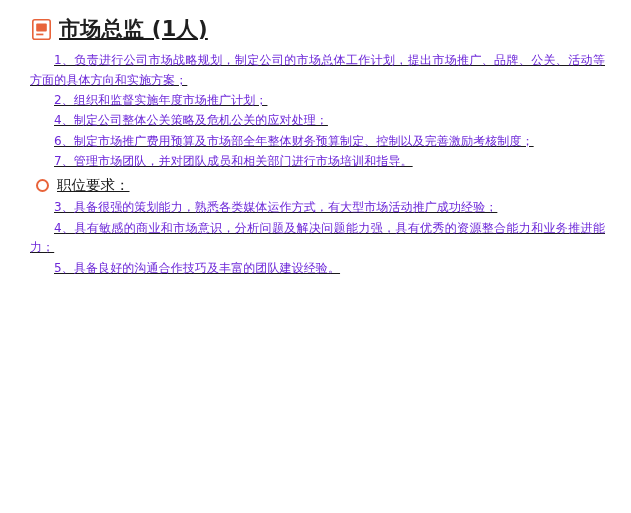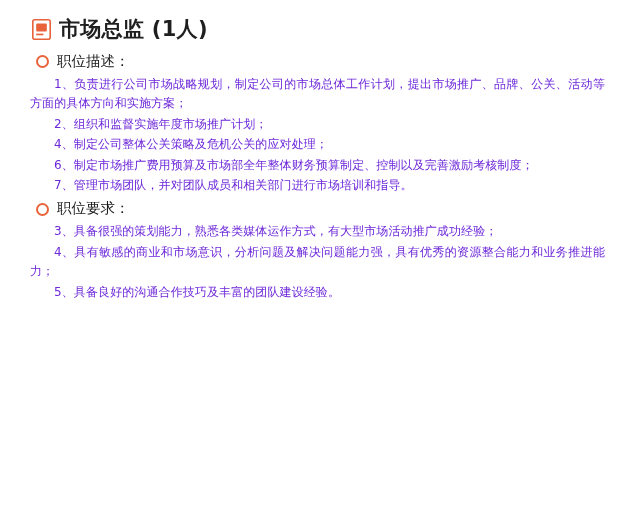--- a/index.html
+++ b/index.html
@@ -13,20 +13,21 @@
     font-family: "DejaVu Sans", "Liberation Sans", sans-serif;
     color: #1a1a1a;
     overflow: hidden;
   }
   .page {
     position: relative;
     width: 631px;
     height: 379px;
     box-sizing: border-box;
     padding: 18px 26px 0 30px;
+    text-decoration: underline;
   }
   
   .title-row {
     display: flex;
     align-items: center;
     margin: 0 0 10px 2px;
   }
   .title-icon {
     width: 19px;
     height: 21px;
@@ -87,24 +88,20 @@
       <svg width="19" height="21" viewBox="0 0 19 21" xmlns="http://www.w3.org/2000/svg">
         <rect x="0.8" y="0.8" width="17.4" height="19.4" rx="2" ry="2" fill="none" stroke="#e8633a" stroke-width="1.6"></rect>
         <rect x="4.2" y="4.4" width="10.6" height="8.2" rx="1" ry="1" fill="#e8633a"></rect>
         <rect x="4.2" y="14.6" width="7.2" height="1.7" fill="#e8633a"></rect>
       </svg>
     </span>
     <span class="title-text">市场总监 (1人)</span>
   </div>
 
   <div class="block">
-    <div class="section-head">
-      <span class="ring"></span>
-      <span class="section-label">职位描述：</span>
-    </div>
     <p class="para">1、负责进行公司市场战略规划，制定公司的市场总体工作计划，提出市场推广、品牌、公关、活动等方面的具体方向和实施方案；</p>
     <p class="para">2、组织和监督实施年度市场推广计划；</p>
     <p class="para">4、制定公司整体公关策略及危机公关的应对处理；</p>
     <p class="para">6、制定市场推广费用预算及市场部全年整体财务预算制定、控制以及完善激励考核制度；</p>
     <p class="para">7、管理市场团队，并对团队成员和相关部门进行市场培训和指导。</p>
   </div>
 
   <div class="block">
     <div class="section-head">
       <span class="ring"></span>

